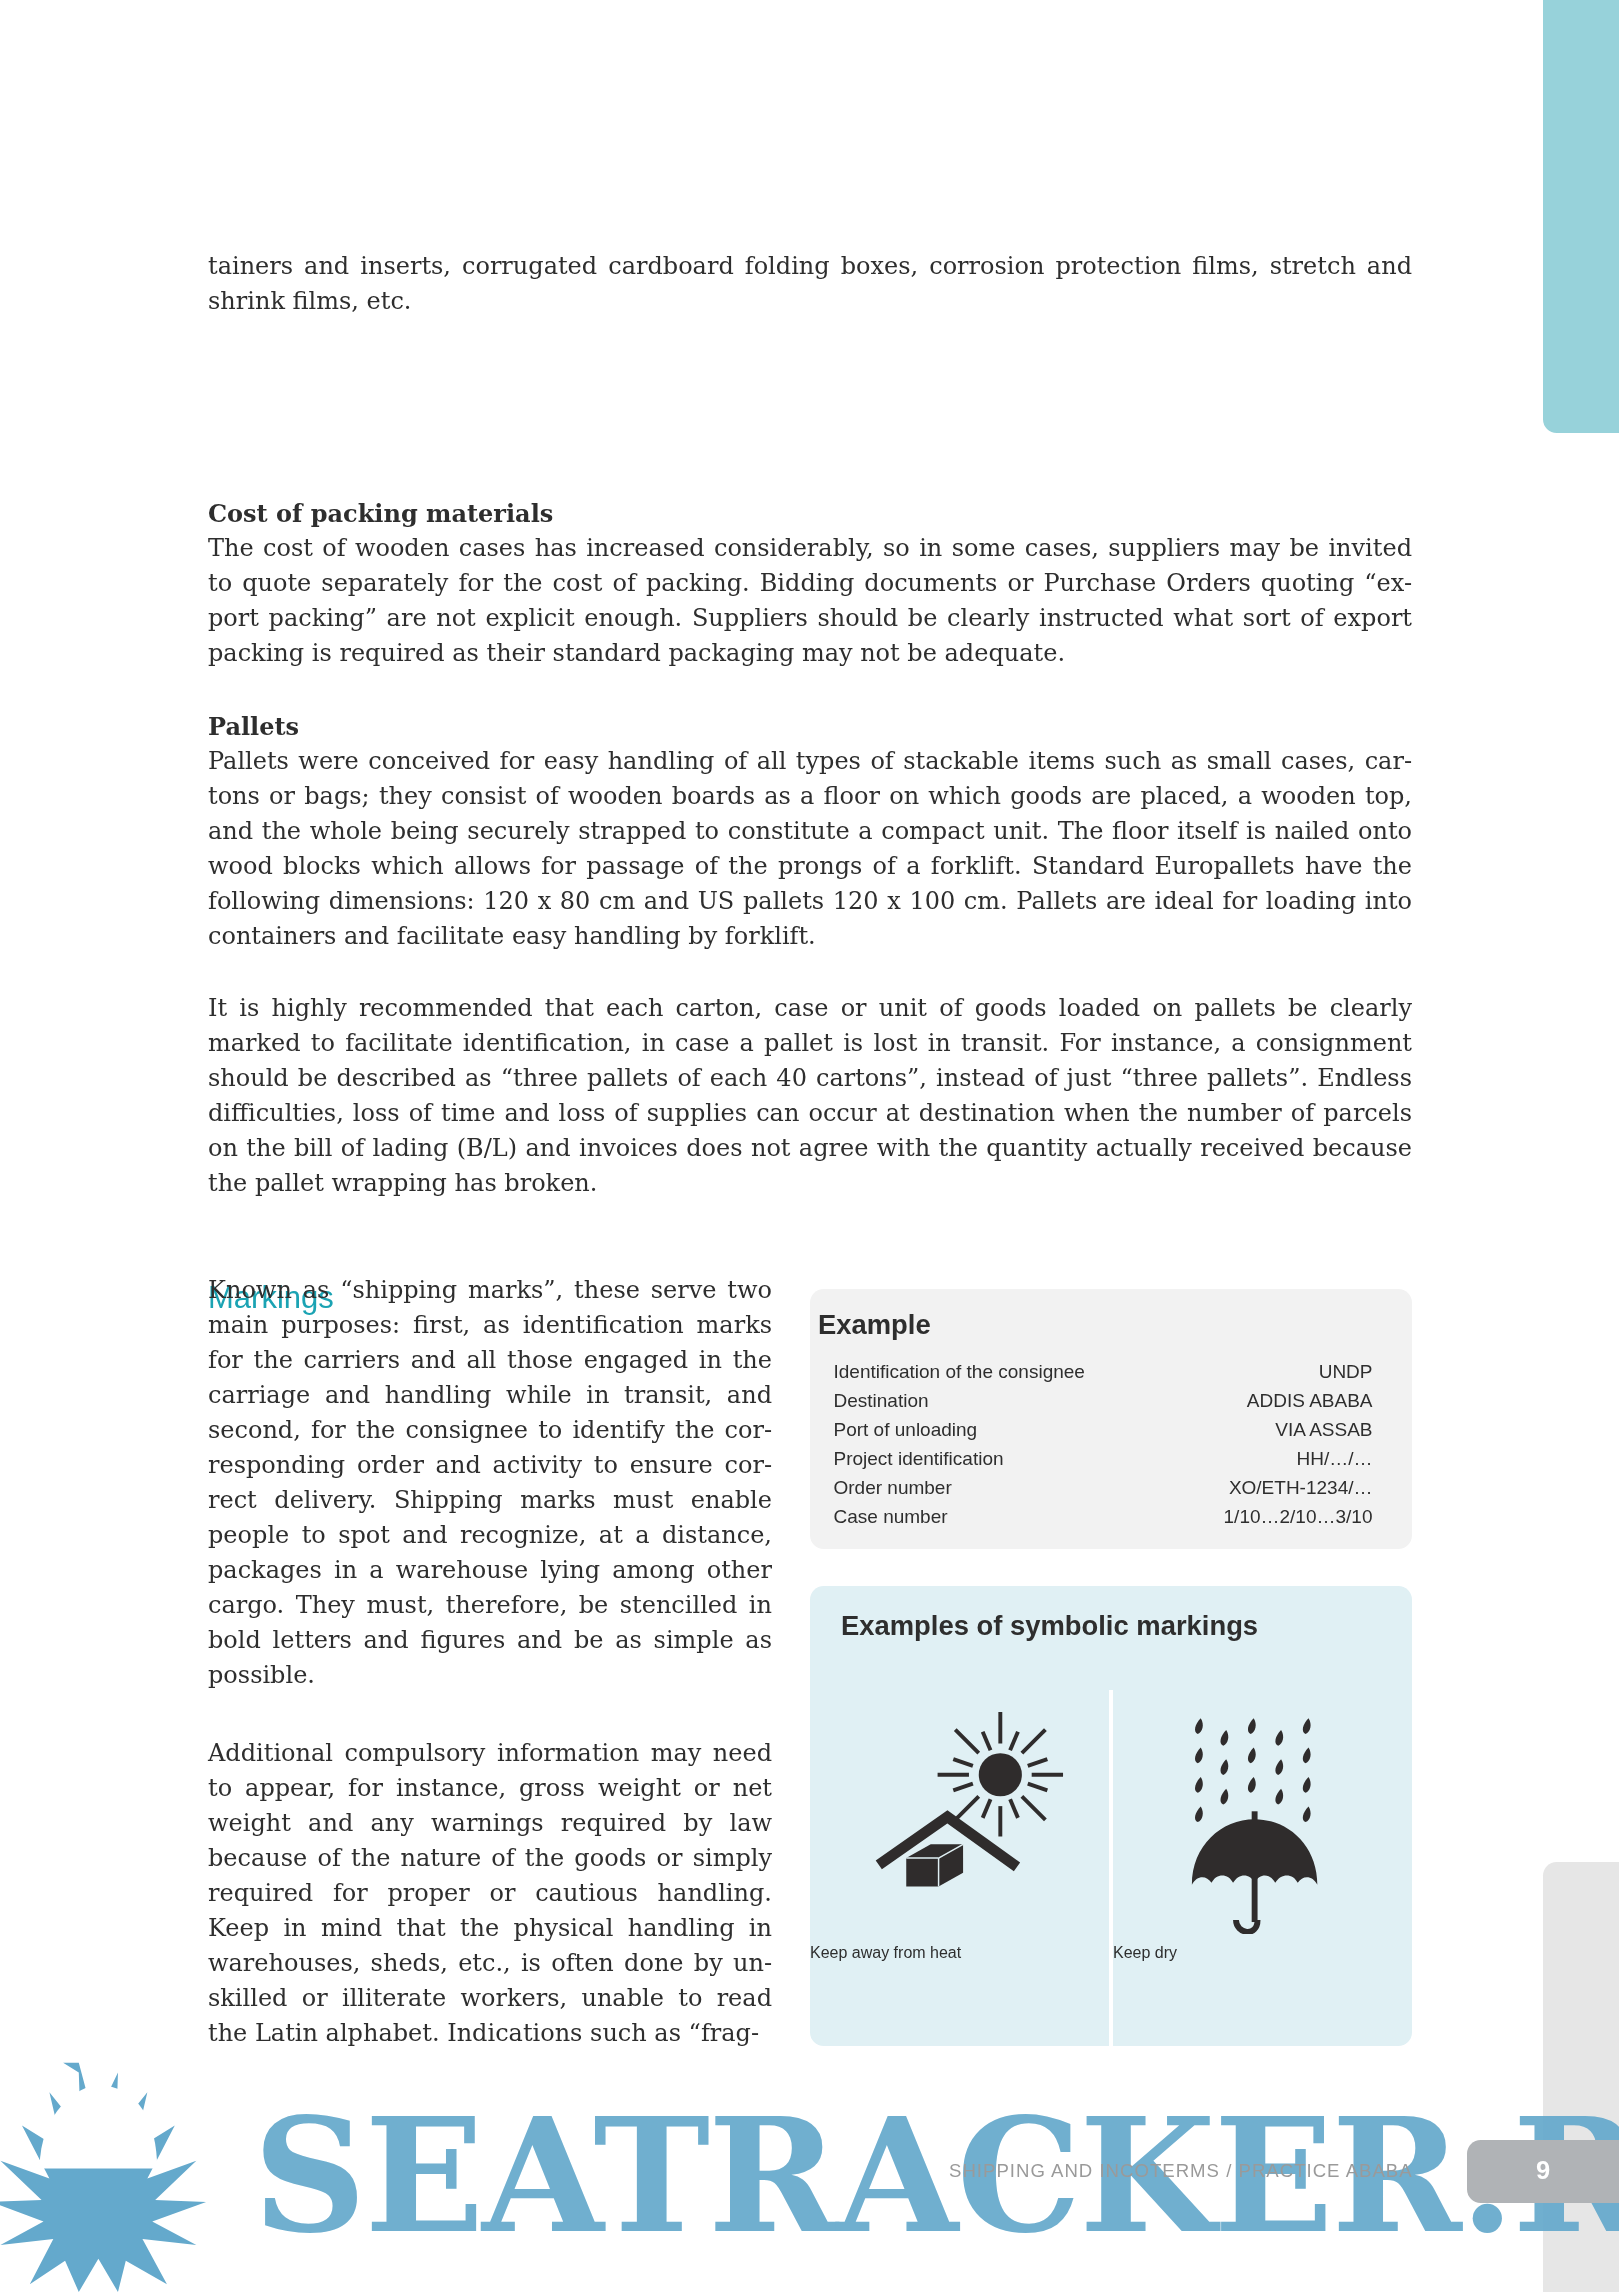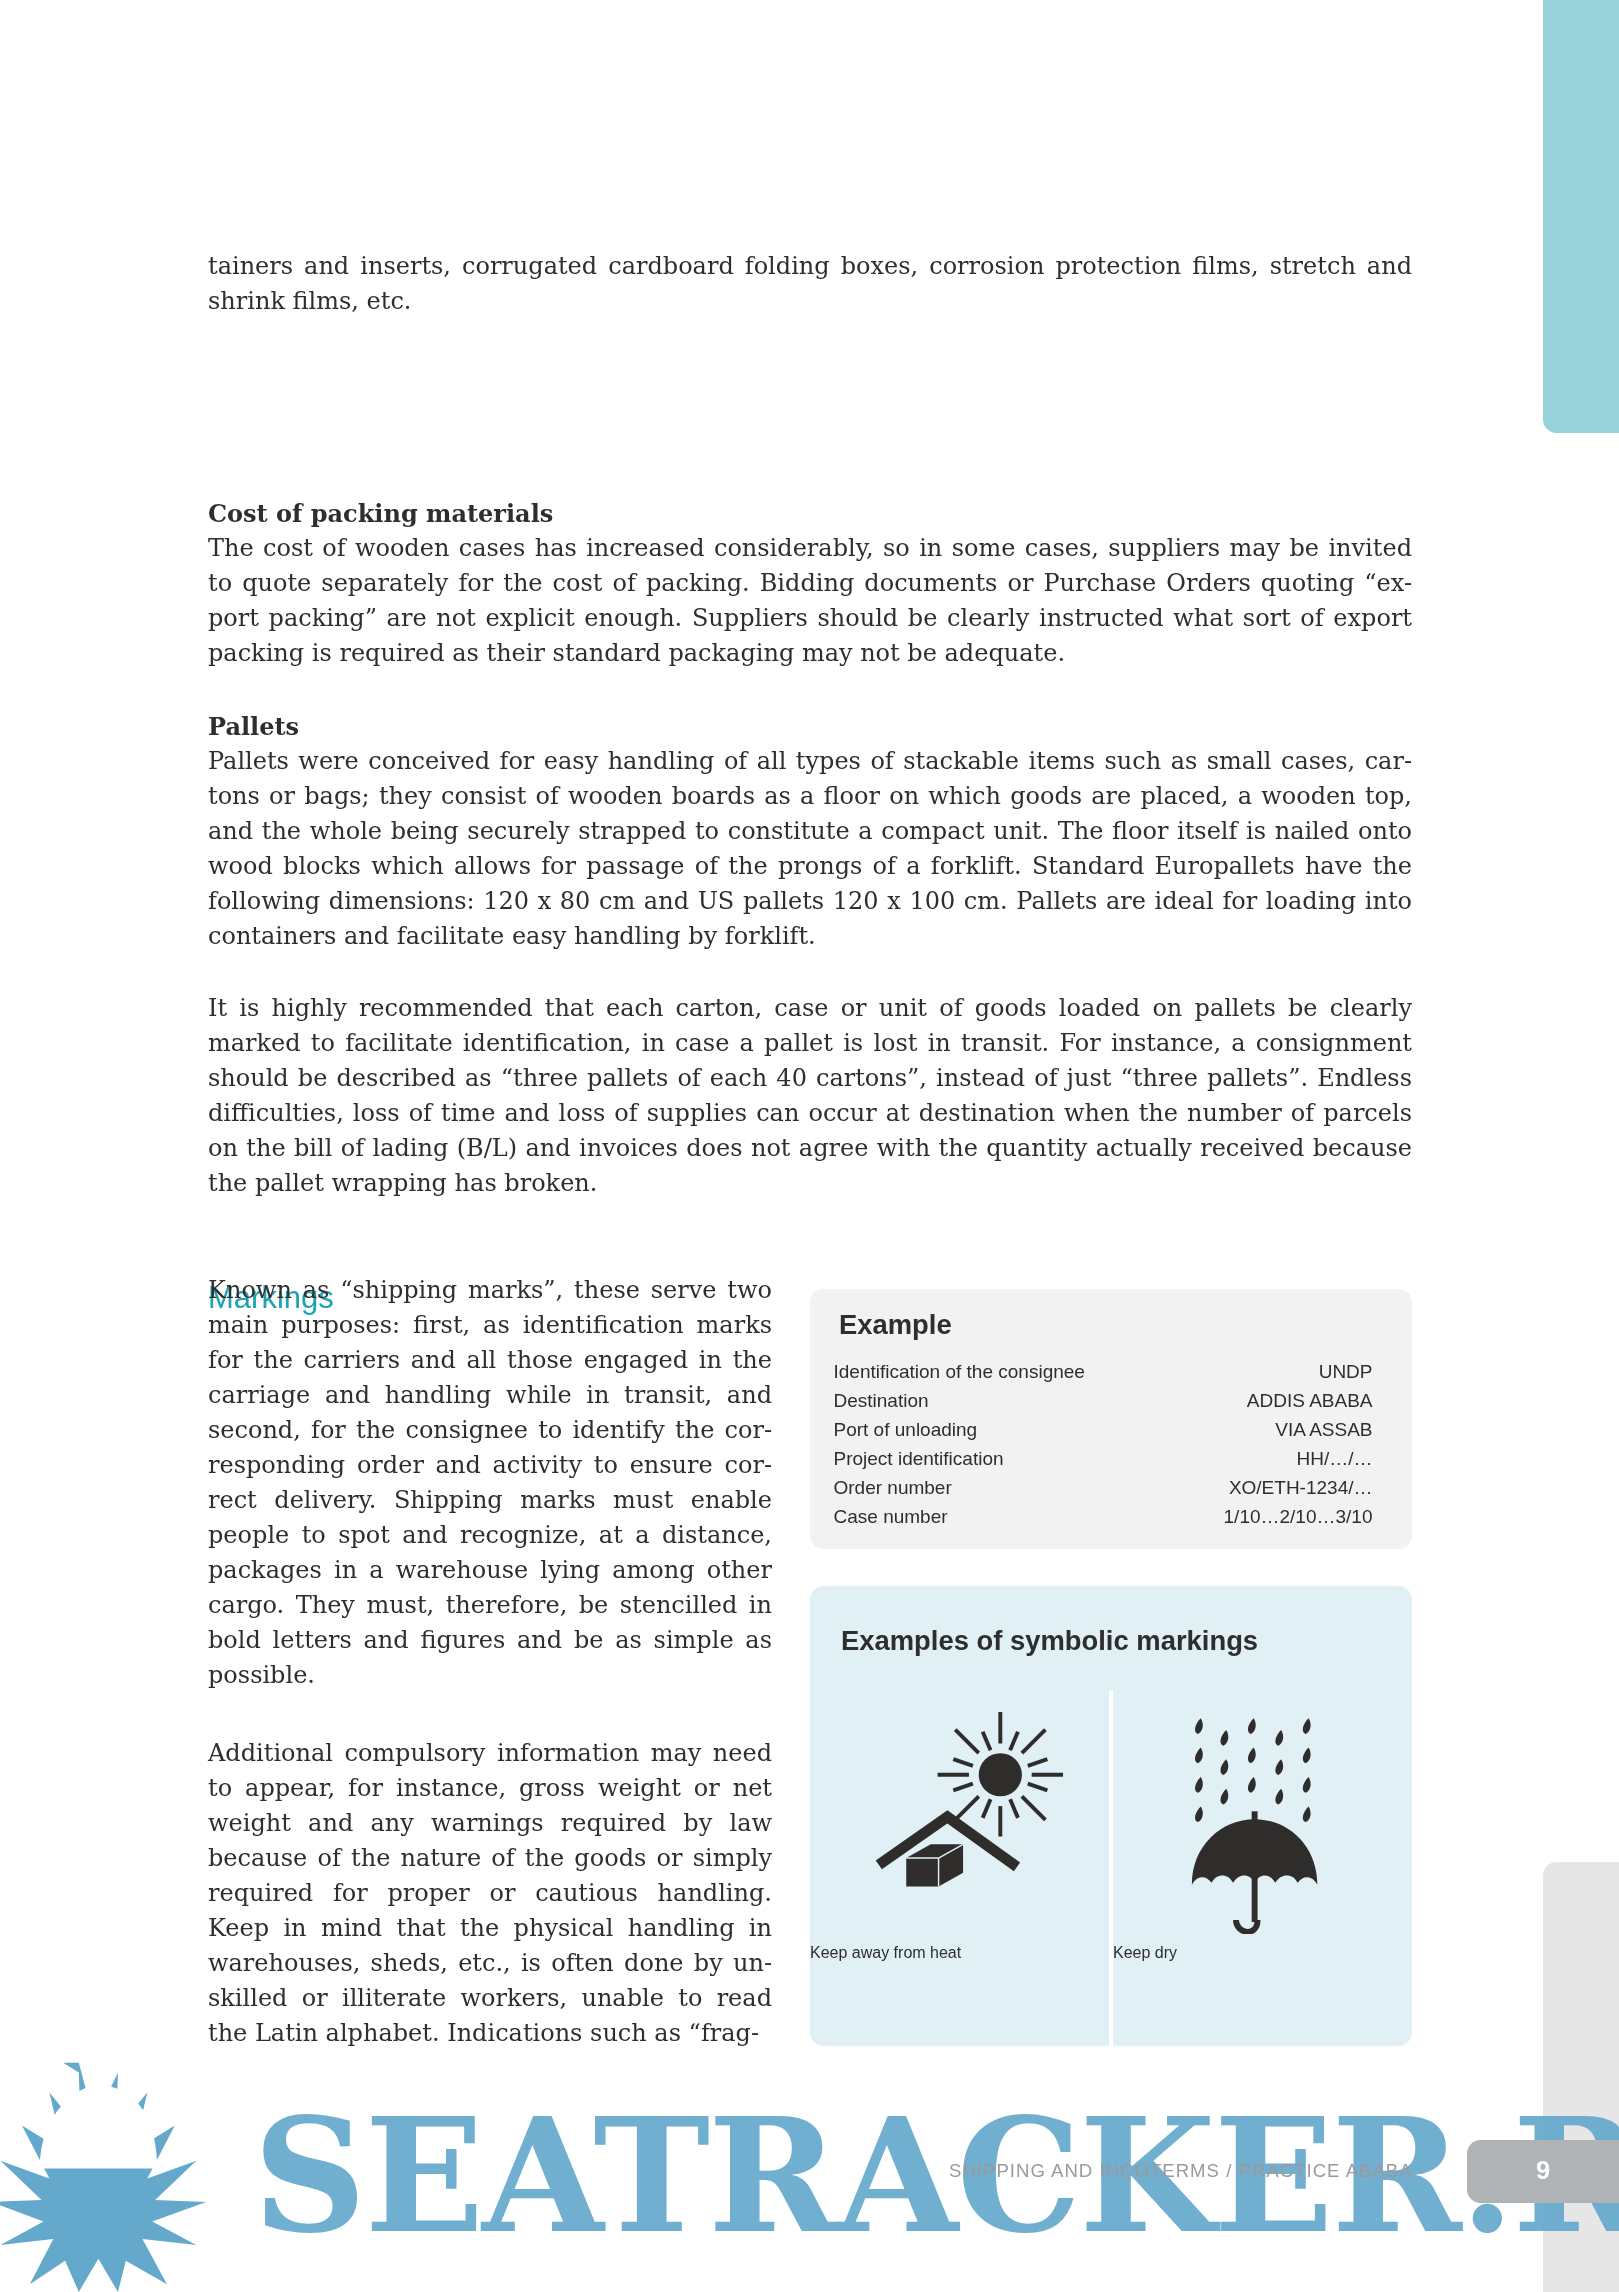--- a/index.html
+++ b/index.html
@@ -13,26 +13,26 @@
   .col-full { position:absolute; left:208px; width:1204px; font-size:24px; line-height:35px; text-align:justify; }
   .col-full p { margin:0; }
   .col-full .h { font-weight:bold; margin:0; }
 
   .col-left { position:absolute; left:208px; width:564px; font-size:24px; line-height:35px; text-align:justify; }
   .col-left p { margin:0; }
 
   .markings-h { position:absolute; left:208px; top:1278px; font-size:31px; color:#1ba3b3; line-height:39px; }
 
   .example-box { position:absolute; left:810px; top:1289px; width:602px; height:260px; background:#f2f2f2; border-radius:13.7px; }
-  .example-title { position:absolute; left:29px; top:19.6px; font-size:27.4px; font-weight:bold; color:#2e2e2e; }
+  .example-title { position:absolute; left:8px; top:19.6px; font-size:27.4px; font-weight:bold; color:#2e2e2e; }
   .example-rows { position:absolute; left:23.5px; top:68px; width:539px; }
   .example-row { display:flex; justify-content:space-between; font-size:19px; line-height:29px; color:#2e2e2e;text-align:center; }
 
   .sym-box { position:absolute; left:810px; top:1586px; width:602px; height:460px; background:#e0f0f4; border-radius:13.7px; overflow:hidden; }
-  .sym-title { position:absolute; left:31px; top:39px; font-size:27.4px; font-weight:bold; color:#2e2e2e; }
+  .sym-title { position:absolute; left:31px; top:24px; font-size:27.4px; font-weight:bold; color:#2e2e2e; }
   .sym-divider { position:absolute; left:299px; top:104px; width:3.9px; height:356px; background:#ffffff; }
   .sym-label { position:absolute; top:358px; font-size:16px; color:#2e2e2e; text-align:left; }
   .sym-icon { position:absolute; }
 
   .footer-text { position:absolute; left:949px; top:2160px; font-size:18.6px; letter-spacing:1px; color:#9a9a9a; }
   .page-pill { position:absolute; left:1467px; top:2140px; width:152px; height:63px; background:#b0b3b6; border-top-left-radius:13.7px; border-bottom-left-radius:13.7px; }
   .page-num { position:absolute; left:69px; top:15.7px; font-size:25.5px; color:#ffffff; font-weight:bold; }
 
   .watermark { position:absolute; left:0; top:2053px; width:1619px; height:239px; pointer-events:none; }
   .wm-text { position:absolute; left:253px; top:2098px; font-family:"DejaVu Serif", serif; font-weight:bold; font-size:157px; line-height:157px; letter-spacing:-2px; color:#64a9cc; opacity:0.92; white-space:nowrap; }

